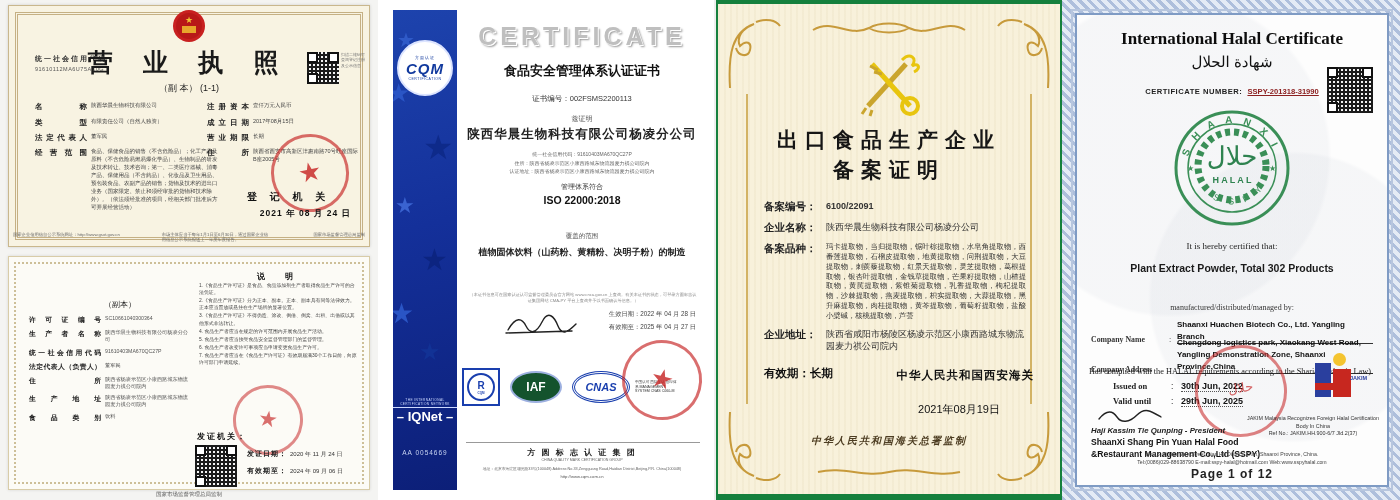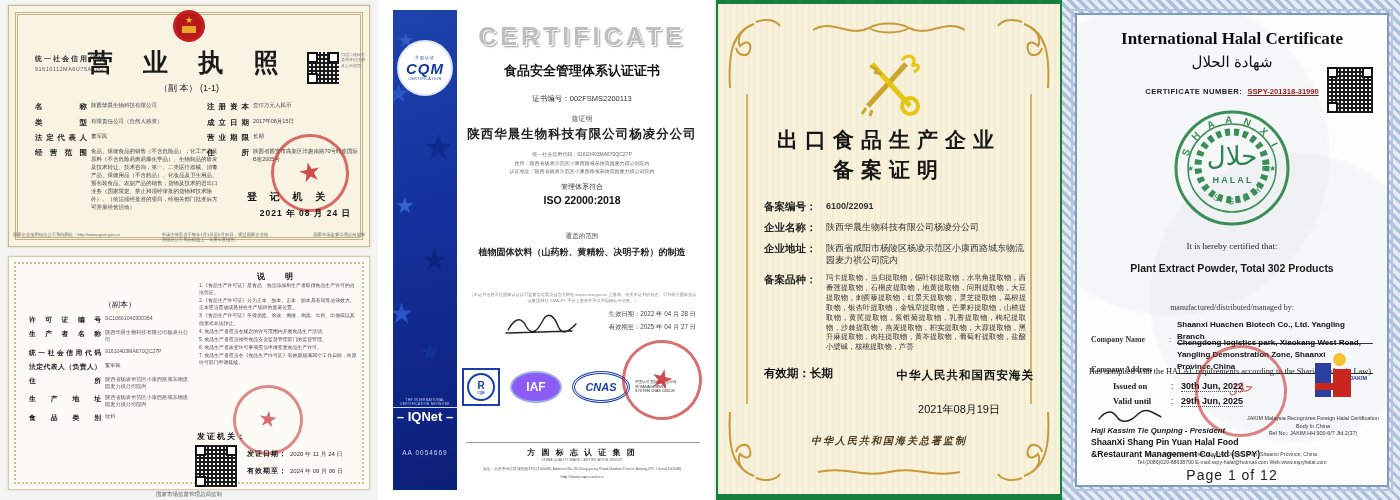--- a/index.html
+++ b/index.html
@@ -85,21 +85,21 @@
   .cq-standard{position:absolute;left:0;right:6px;top:194px;text-align:center;font-size:10.5px;font-weight:bold;color:#111;}
   .cq-scopelabel{position:absolute;left:0;right:6px;top:232px;text-align:center;font-size:6.5px;color:#555;}
   .cq-scope{position:absolute;left:0;right:6px;top:246px;text-align:center;font-family:"Liberation Serif",serif;font-size:9px;font-weight:bold;color:#222;}
   .cq-disc{position:absolute;left:6px;right:10px;top:292px;font-size:4.2px;color:#888;line-height:1.5;text-align:center;}
   .cq-sign{position:absolute;left:40px;top:312px;}
   .cq-dates{position:absolute;right:12px;top:308px;text-align:left;font-size:6.3px;color:#444;line-height:2;}
   .logos{position:absolute;left:0px;top:368px;display:flex;align-items:center;}
   .logo-r{width:34px;height:34px;border:2px solid #1a3fae;display:flex;align-items:center;justify-content:center;}
   .logo-r .circ{width:24px;height:24px;border:2px solid #1a3fae;border-radius:50%;color:#1a3fae;font-size:10px;font-weight:bold;display:flex;flex-direction:column;align-items:center;justify-content:center;}
   .logo-r .circ small{font-size:3px;}
-  .logo-iaf{width:48px;height:28px;border-radius:50%;background:#8b5cf6;color:#fff;font-weight:bold;font-size:12px;display:flex;align-items:center;justify-content:center;margin-left:10px;border:2px solid #9db0e0;}
+  .logo-iaf{width:48px;height:28px;border-radius:50%;background:#14532d;color:#fff;font-weight:bold;font-size:12px;display:flex;align-items:center;justify-content:center;margin-left:10px;border:2px solid #9db0e0;}
   .logo-cnas{width:52px;height:26px;border-radius:50%;border:3px double #1a3fae;color:#1a3fae;font-weight:bold;font-size:11px;display:flex;align-items:center;justify-content:center;margin-left:10px;font-style:italic;}
   .cnas-text{font-size:3.6px;color:#333;line-height:1.3;margin-left:5px;width:44px;}
   .cq-seal{right:6px;top:340px;width:74px;height:74px;transform:rotate(14deg);}
   .cq-seal:after{font-size:26px;}
   .cq-footline{position:absolute;left:4px;right:8px;top:442px;border-top:1px solid #999;}
   .cq-footorg{position:absolute;left:0;right:6px;top:447px;text-align:center;font-size:8px;font-weight:bold;letter-spacing:2px;color:#222;}
   .cq-footorg-en{position:absolute;left:0;right:6px;top:458px;text-align:center;font-size:3.6px;color:#666;}
   .cq-footaddr{position:absolute;left:0;right:6px;top:466px;text-align:center;font-size:3.8px;color:#666;}
   .cq-footurl{position:absolute;left:0;right:6px;top:474px;text-align:center;font-size:4.2px;color:#555;}
   
@@ -158,21 +158,21 @@
   .ha-org{position:absolute;left:14px;top:422px;font-size:8.6px;font-weight:bold;color:#111;line-height:1.35;}
   .jakim{position:absolute;right:28px;top:338px;width:52px;height:56px;}
   .jakim .dot{position:absolute;left:26px;top:0;width:13px;height:13px;border-radius:50%;background:#f4c430;}
   .jakim .blk1{position:absolute;left:8px;top:10px;width:16px;height:34px;background:#2a3f9e;}
   .jakim .blk2{position:absolute;left:26px;top:16px;width:18px;height:28px;background:#c7271f;}
   .jakim .blk3{position:absolute;left:8px;top:30px;width:36px;height:7px;background:#c7271f;}
   .jakim .tag{position:absolute;right:-8px;top:22px;font-size:5.5px;color:#2a3f9e;font-weight:bold;}
   .ha-jaktext{position:absolute;right:4px;top:400px;width:140px;text-align:center;font-size:5.4px;color:#333;line-height:1.4;}
   .ha-footaddr{position:absolute;left:0;right:0;top:436px;text-align:center;font-size:5.2px;color:#444;}
   .ha-footcontact{position:absolute;left:0;right:0;top:444px;text-align:center;font-size:5.2px;color:#444;}
-  .ha-page{position:absolute;left:0;right:0;top:452px;text-align:center;font-size:14px;font-weight:normal;color:#222;letter-spacing:1px;}
+  .ha-page{position:absolute;left:0;right:0;top:452px;text-align:center;font-size:12px;font-weight:bold;color:#222;letter-spacing:1px;}
   .sigsvg path{stroke:#222;fill:none;stroke-width:1.4;stroke-linecap:round;}
 </style>
 </head>
 <body>
 
 <div class="page">
 
   <section class="panel p1">
 
     <div class="cardA">
@@ -403,27 +403,27 @@
       <div class="cu-t2">备案证明</div>
       <div class="cu-fields">
         <div class="cu-row">
             <span class="lbl">备案编号：</span>
             <span class="val" style="font-weight:bold;">6100/22091</span>
           </div>
         <div class="cu-row">
             <span class="lbl">企业名称：</span>
             <span class="val">陕西华晨生物科技有限公司杨凌分公司</span>
           </div>
+        <div class="cu-row kinds">
+            <span class="lbl">备案品种：</span>
+            <span class="val">玛卡提取物，当归提取物，锯叶棕提取物，水皂角提取物，西番莲提取物，石榴皮提取物，地黄提取物，问荆提取物，大豆提取物，刺蒺藜提取物，红景天提取物，灵芝提取物，葛根提取物，银杏叶提取物，金钱草提取物，芒果籽提取物，山楂提取物，黄芪提取物，紫锥菊提取物，乳香提取物，枸杞提取物，沙棘提取物，燕麦提取物，枳实提取物，大蒜提取物，黑升麻提取物，肉桂提取物，黄芩提取物，葡萄籽提取物，盐酸小檗碱，核桃提取物，芦荟</span>
+          </div>
         <div class="cu-row">
             <span class="lbl">企业地址：</span>
             <span class="val">陕西省咸阳市杨陵区杨凌示范区小康西路城东物流园麦力祺公司院内</span>
-          </div>
-        <div class="cu-row kinds">
-            <span class="lbl">备案品种：</span>
-            <span class="val">玛卡提取物，当归提取物，锯叶棕提取物，水皂角提取物，西番莲提取物，石榴皮提取物，地黄提取物，问荆提取物，大豆提取物，刺蒺藜提取物，红景天提取物，灵芝提取物，葛根提取物，银杏叶提取物，金钱草提取物，芒果籽提取物，山楂提取物，黄芪提取物，紫锥菊提取物，乳香提取物，枸杞提取物，沙棘提取物，燕麦提取物，枳实提取物，大蒜提取物，黑升麻提取物，肉桂提取物，黄芩提取物，葡萄籽提取物，盐酸小檗碱，核桃提取物，芦荟</span>
           </div>
       </div>
       <div class="cu-valid">
         <span>有效期：</span><span>长期</span>
       </div>
       <div class="cu-auth">中华人民共和国西安海关</div>
       <div class="cu-date">2021年08月19日</div>
       <div class="cu-footer">中华人民共和国海关总署监制</div>
     </div>
   </section>

